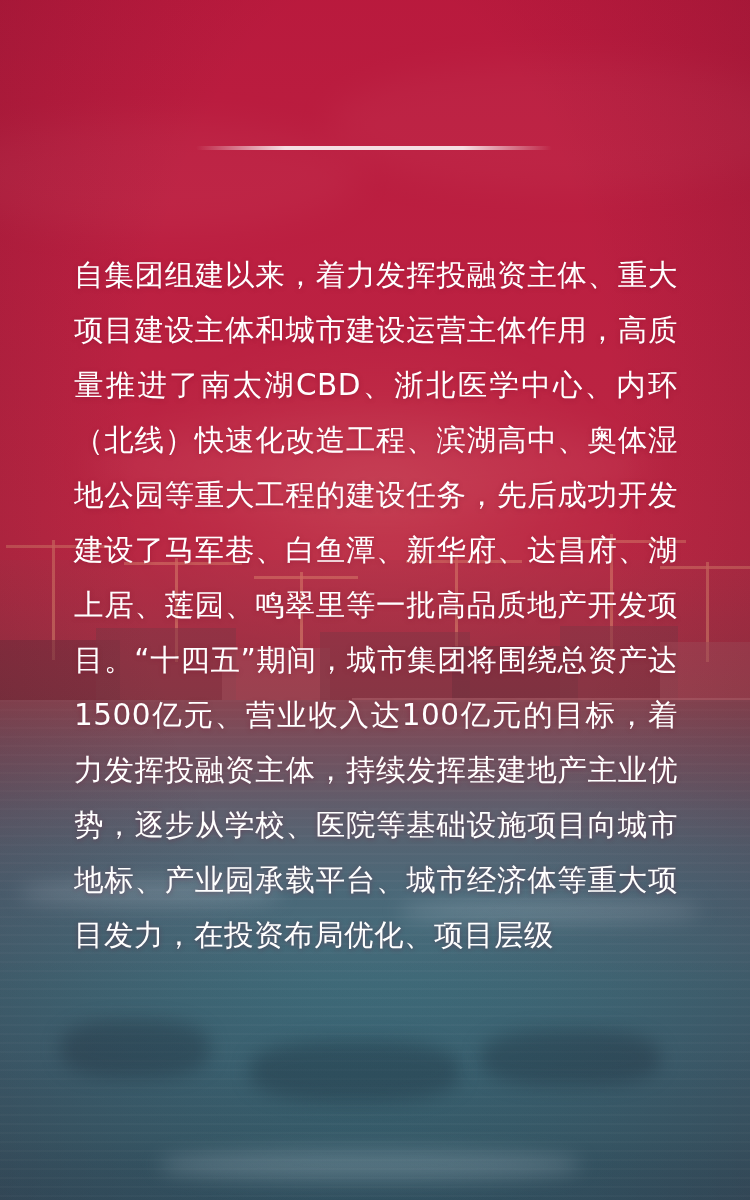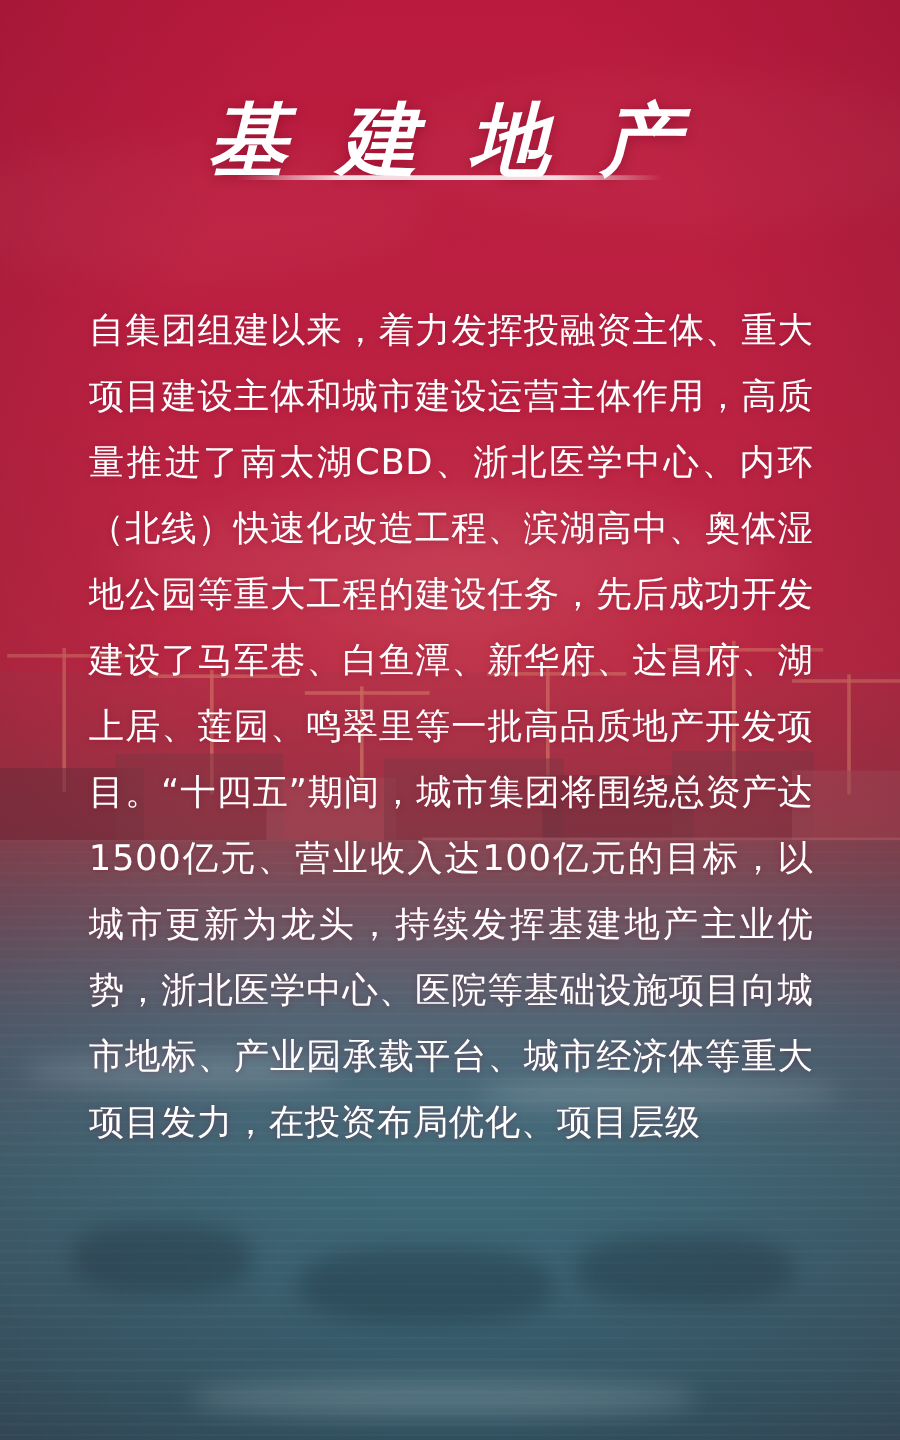--- a/index.html
+++ b/index.html
@@ -274,18 +274,17 @@
   <div class="reflection-blob" style="left:250px; top:1040px; width:210px; height:62px;"></div>
   <div class="reflection-blob" style="left:480px; top:1030px; width:180px; height:56px;"></div>
   <div class="reflection-light" style="left:20px;  top:880px;  width:260px; height:26px;"></div>
   <div class="reflection-light" style="left:400px; top:900px;  width:300px; height:22px;"></div>
   <div class="reflection-light" style="left:160px; top:1150px; width:420px; height:30px;"></div>
 
   <div class="tint"></div>
   <div class="vignette"></div>
 
   <div class="content">
-    <div class="title">基 建 地 产</div>
     <div class="title-underline"></div>
-    <div class="body-copy">自集团组建以来，着力发挥投融资主体、重大项目建设主体和城市建设运营主体作用，高质量推进了南太湖CBD、浙北医学中心、内环（北线）快速化改造工程、滨湖高中、奥体湿地公园等重大工程的建设任务，先后成功开发建设了马军巷、白鱼潭、新华府、达昌府、湖上居、莲园、鸣翠里等一批高品质地产开发项目。“十四五”期间，城市集团将围绕总资产达1500亿元、营业收入达100亿元的目标，以城市更新为龙头，持续发挥基建地产主业优势，浙北医学中心、医院等基础设施项目向城市地标、产业园承载平台、城市经济体等重大项目发力，在投资布局优化、项目层级</div>
+    <div class="body-copy">自集团组建以来，着力发挥投融资主体、重大项目建设主体和城市建设运营主体作用，高质量推进了南太湖CBD、浙北医学中心、内环（北线）快速化改造工程、滨湖高中、奥体湿地公园等重大工程的建设任务，先后成功开发建设了马军巷、白鱼潭、新华府、达昌府、湖上居、莲园、鸣翠里等一批高品质地产开发项目。“十四五”期间，城市集团将围绕总资产达1500亿元、营业收入达100亿元的目标，着力发挥投融资主体，持续发挥基建地产主业优势，逐步从学校、医院等基础设施项目向城市地标、产业园承载平台、城市经济体等重大项目发力，在投资布局优化、项目层级</div>
   </div>
 
 </div>
 
 </body></html>

